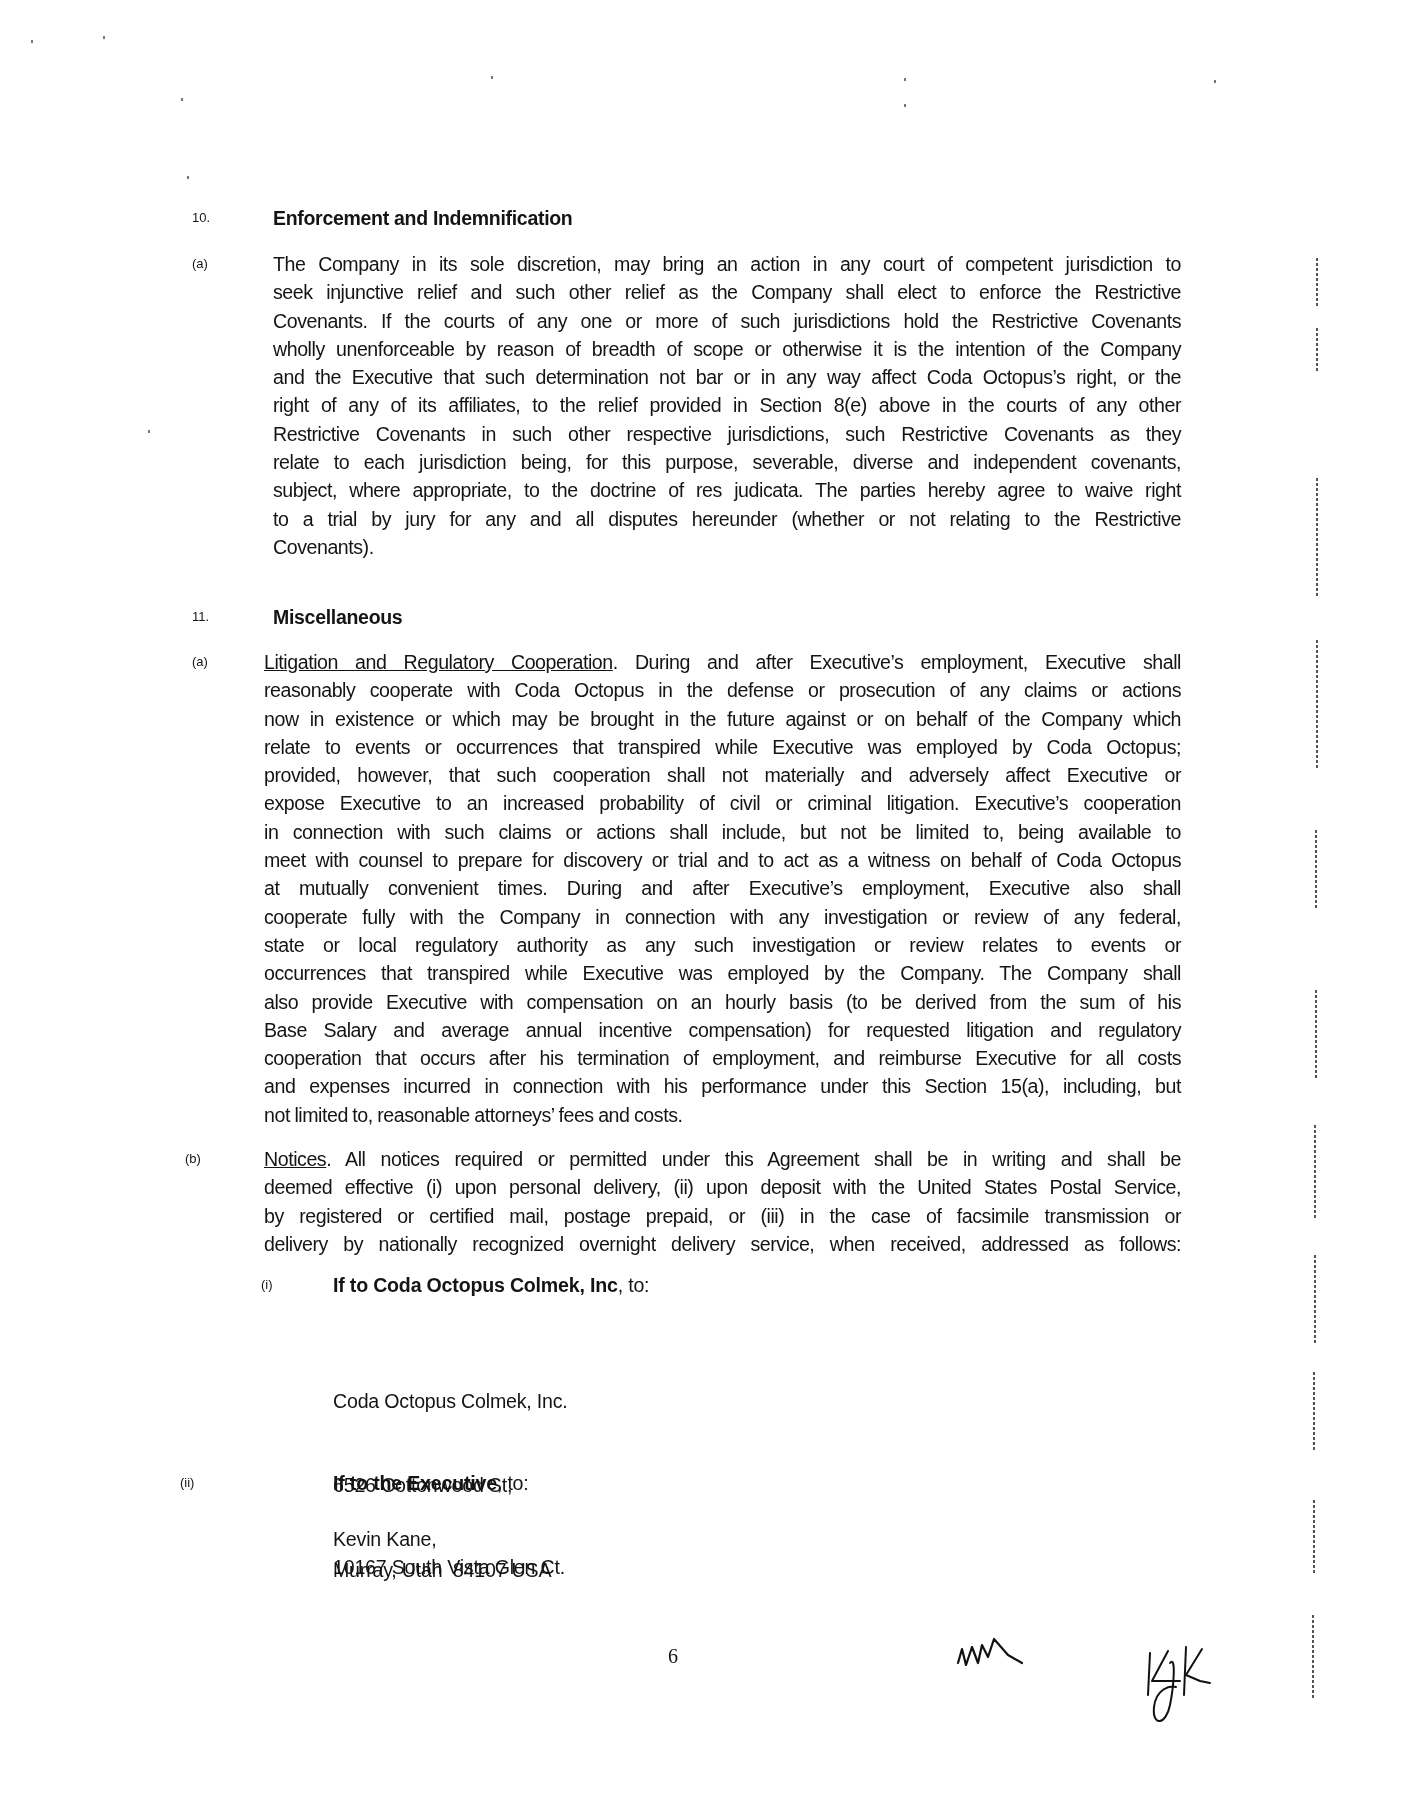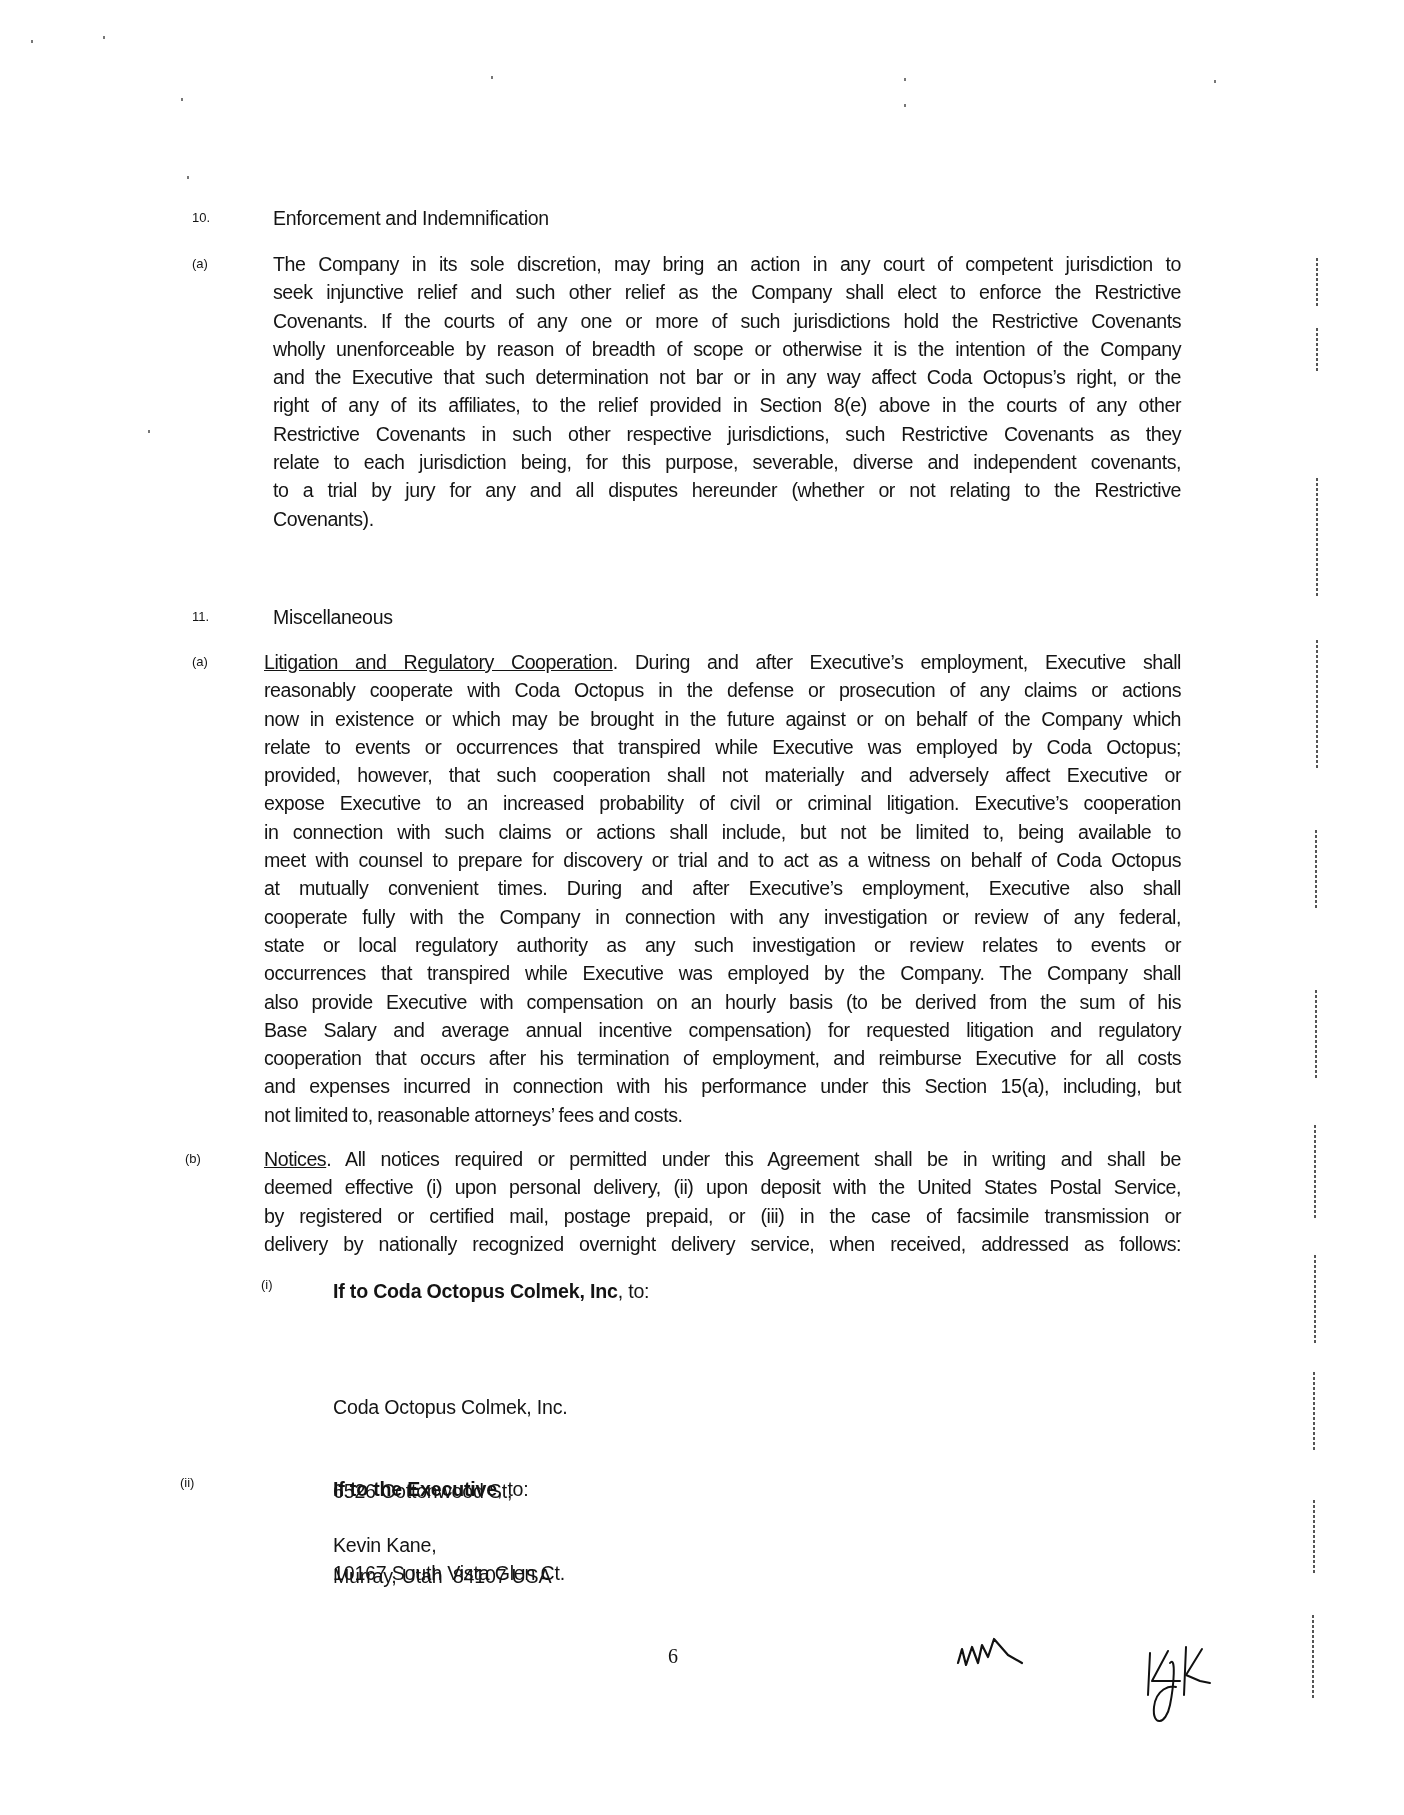--- a/index.html
+++ b/index.html
@@ -1,27 +1,27 @@
 <!DOCTYPE html>
 <html><head>
 <meta charset="utf-8">
 <style>
   html, body { margin: 0; padding: 0; background: #ffffff; }
   body { width: 1404px; height: 1815px; position: relative; overflow: hidden;
          font-family: "Liberation Sans", "DejaVu Sans", sans-serif; color: #141414; }
   .page { position: absolute; left: 0; top: 0; width: 1404px; height: 1815px; background: #fff; }
   .abs { position: absolute; }
   .num { font-size: 13px; line-height: 28.3px; }
-  .head { font-size: 19.5px; line-height: 28.3px; font-weight: normal; letter-spacing: -0.3px; }
+  .head { font-size: 19.5px; line-height: 28.3px; font-weight: bold; letter-spacing: -0.3px; }
   .para { font-size: 19.6px; line-height: 28.3px; text-align: justify; text-align-last: left;
           letter-spacing: -0.45px; word-spacing: -0.5px; }
   .para .line { display: block; text-align: justify; text-align-last: justify; white-space: nowrap; }
   .para .line.last { text-align-last: left; }
   .u { text-decoration: underline; }
-  .plain { font-size: 19.6px; line-height: 28.3px; letter-spacing: -0.2px; margin-top: 6px; }
+  .plain { font-size: 19.6px; line-height: 28.3px; letter-spacing: -0.2px; }
   .b { font-weight: bold; }
   .pagenum { font-family: "Liberation Serif", "DejaVu Serif", serif; font-size: 20px; }
   .scanline { position: absolute; width: 1.5px; background: repeating-linear-gradient(to bottom, #555 0 3px, transparent 3px 5px); }
   .speck { position: absolute; width: 2px; height: 3px; background: #777; }
 </style>
 </head>
 <body>
 
 <div class="page">
 
@@ -53,20 +53,21 @@
   <div class="abs num" style="left:192px;top:250px">(a)</div>
   <div class="abs para" style="left:273px;top:250px;width:908px">
     <span class="line">The Company in its sole discretion, may bring an action in any court of competent jurisdiction to</span>
     <span class="line">seek injunctive relief and such other relief as the Company shall elect to enforce the Restrictive</span>
     <span class="line">Covenants. If the courts of any one or more of such jurisdictions hold the Restrictive Covenants</span>
     <span class="line">wholly unenforceable by reason of breadth of scope or otherwise it is the intention of the Company</span>
     <span class="line">and the Executive that such determination not bar or in any way affect Coda Octopus’s right, or the</span>
     <span class="line">right of any of its affiliates, to the relief provided in Section 8(e) above in the courts of any other</span>
     <span class="line">Restrictive Covenants in such other respective jurisdictions, such Restrictive Covenants as they</span>
     <span class="line">relate to each jurisdiction being, for this purpose, severable, diverse and independent covenants,</span>
+    <span class="line">subject, where appropriate, to the doctrine of res judicata. The parties hereby agree to waive right</span>
     <span class="line">to a trial by jury for any and all disputes hereunder (whether or not relating to the Restrictive</span>
     <span class="line last">Covenants).</span>
   </div>
 
   <div class="abs num" style="left:192px;top:603px">11.</div>
   <div class="abs head" style="left:273px;top:603px">Miscellaneous</div>
 
   <div class="abs num" style="left:192px;top:648px">(a)</div>
   <div class="abs para" style="left:264px;top:648px;width:917px">
     <span class="line"><span class="u">Litigation and Regulatory Cooperation</span><span>. During and after Executive’s employment, Executive shall</span></span>

